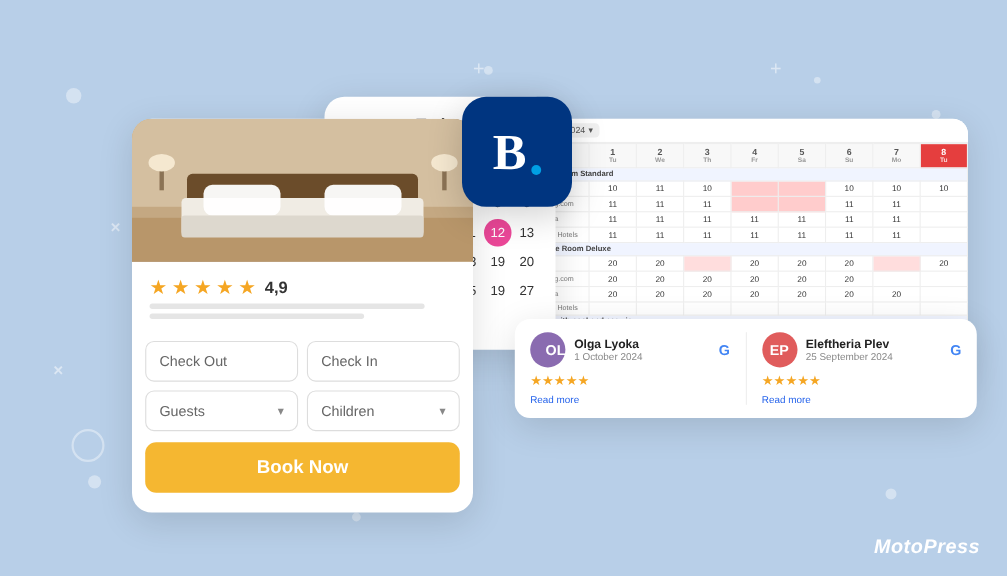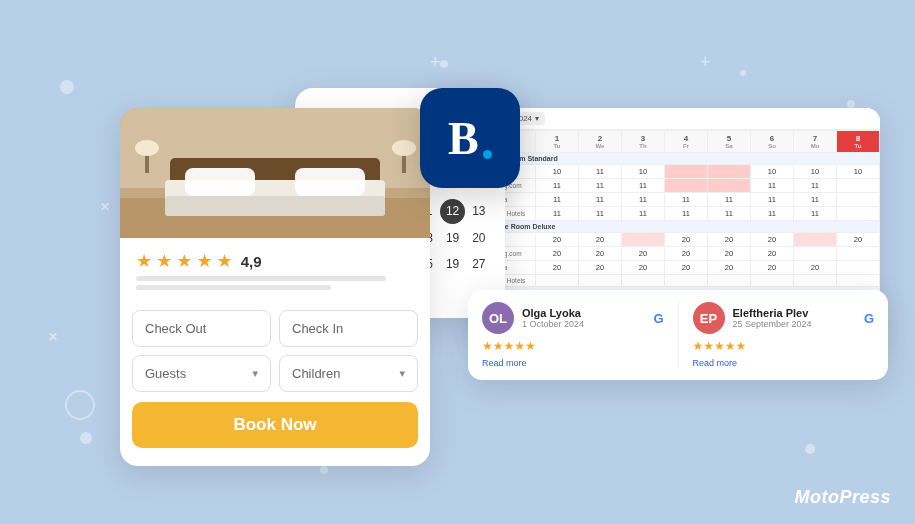--- a/index.html
+++ b/index.html
@@ -199,21 +199,21 @@
       border-radius: 50%;
       cursor: pointer;
       line-height: 1.4;
     }
     .cal-day.selected {
       background: #2563eb;
       color: white;
       border-radius: 50%;
     }
     .cal-day.today {
-      background: #404040;
+      background: #ec4899;
       color: white;
     }
     .cal-day.empty { color: transparent; }
     .cal-day.other { color: #ccc; }
 
     
     .booking-logo-card {
       position: absolute;
       left: 420px;
       top: 88px;
@@ -741,21 +741,21 @@
           <td></td>
       </tr>
     </tbody>
   </table>
 </div>
 
 <div class="reviews-card">
 
   <div class="review-item">
     <div class="review-header">
-      <div class="reviewer-avatar" style="background:#8a6bb0;">
+      <div class="reviewer-avatar" style="background:#8a6bb0;justify-content:flex-end;">
         <span>OL</span>
       </div>
       <div class="reviewer-info">
         <div class="reviewer-name">Olga Lyoka</div>
         <div class="reviewer-date">1 October 2024</div>
       </div>
       <span class="google-g" style="color:#4285f4;">G</span>
     </div>
     <div class="review-stars">★★★★★</div>
     <div class="read-more">Read more</div>

